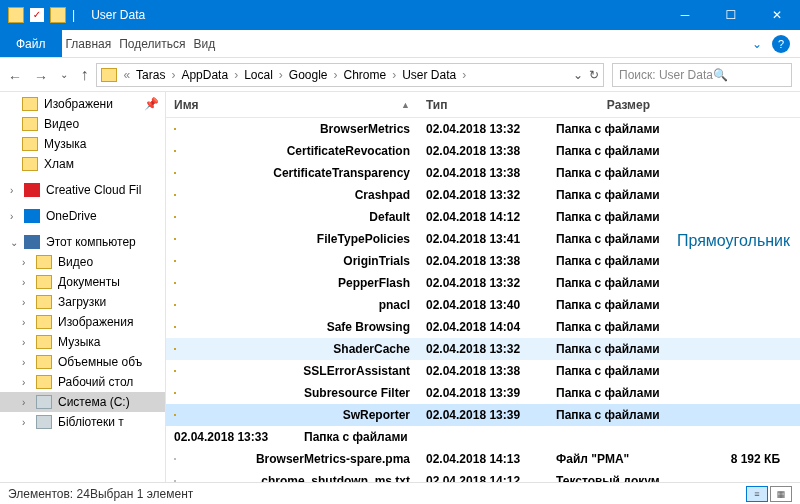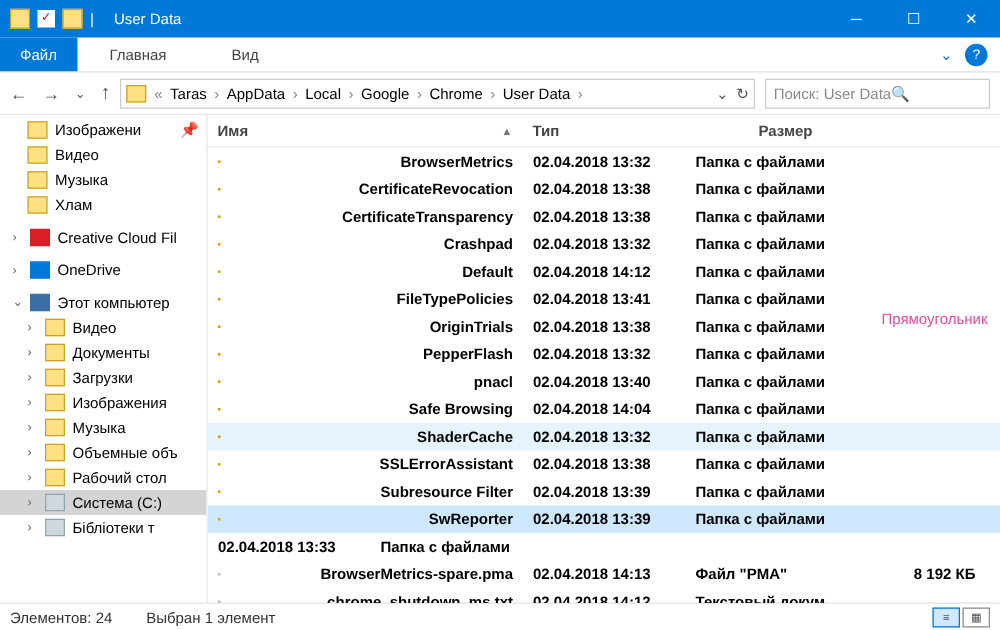--- a/index.html
+++ b/index.html
@@ -9,21 +9,21 @@
 .titlebar .qat { display: flex; align-items: center; gap: 6px; padding: 0 8px; }
 .titlebar .qat .folder-icon { width: 16px; height: 16px; background: #ffe082; border: 1px solid #c9a227; }
 .titlebar .qat .check { width: 14px; height: 14px; background: #fff; color: #d00; font-size: 10px; text-align: center; line-height: 14px; }
 .titlebar .qat .divider { color: #fff; }
 .titlebar .title { margin-left: 8px; font-size: 12px; }
 .titlebar .spacer { flex: 1; }
 .titlebar .winbtn { width: 46px; height: 30px; display: flex; align-items: center; justify-content: center; color: #fff; cursor: pointer; }
 
 .ribbon-tabs { height: 28px; border-bottom: 1px solid #e1e1e1; display: flex; align-items: stretch; }
 .ribbon-tabs .file { background: #0078d7; color: #fff; padding: 0 16px; display: flex; align-items: center; cursor: pointer; }
-.ribbon-tabs .tab { padding: 0 26px; display: flex; align-items: center; color: #444; cursor: pointer; }
+.ribbon-tabs .tab { padding: 0 4px; display: flex; align-items: center; color: #444; cursor: pointer; }
 .ribbon-tabs .expand { margin-left: auto; display: flex; align-items: center; gap: 10px; padding-right: 10px; color: #0078d7; }
 .ribbon-tabs .help { width: 18px; height: 18px; border-radius: 50%; background: #0078d7; color: #fff; text-align: center; line-height: 18px; font-size: 11px; }
 
 .addrbar { height: 34px; border-bottom: 1px solid #e5e5e5; display: flex; align-items: center; gap: 8px; padding: 0 8px; }
 .navbtns { display: flex; gap: 12px; align-items: center; color: #555; }
 .navbtns span { cursor: pointer; font-size: 14px; }
 .navbtns .up { font-size: 16px; }
 .breadcrumb { flex: 1; height: 24px; border: 1px solid #ccc; display: flex; align-items: center; padding: 0 4px; gap: 2px; overflow: hidden; }
 .breadcrumb .bc-icon { width: 16px; height: 14px; background: #ffe082; border: 1px solid #c9a227; margin-right: 4px; }
 .breadcrumb .crumb { padding: 0 4px; cursor: pointer; white-space: nowrap; }
@@ -54,21 +54,21 @@
 .headers .col-name .sort { color: #777; font-size: 9px; }
 
 .filelist { flex: 1; overflow-y: auto; overflow-x: hidden; }
 .row { display: flex; align-items: center; height: 22px; cursor: default; }
 .row.hl { background: #e5f3ff; }
 .row.sel { background: #cde8ff; }
 .row .cell { padding: 0 8px; white-space: nowrap; overflow: hidden; text-overflow: ellipsis; }
 .row .col-name { display: flex; align-items: center; gap: 6px; width: 252px; }
 .row .ic.file { background: #fff; border: 1px solid #bbb; }
 
-.statusbar { height: 22px; border-top: 1px solid #e1e1e1; display: flex; align-items: center; padding: 0 8px; font-size: 12px; color: #333; gap: 27px; }
+.statusbar { height: 22px; border-top: 1px solid #e1e1e1; display: flex; align-items: center; padding: 0 8px; font-size: 12px; color: #333; gap: 0; }
 .statusbar .views { margin-left: auto; display: flex; gap: 2px; }
 .statusbar .viewbtn { width: 22px; height: 16px; border: 1px solid #888; cursor: pointer; display: flex; align-items: center; justify-content: center; font-size: 9px; color: #555; }
 .statusbar .viewbtn.active { background: #cde8ff; border-color: #0078d7; }
 
 .filelist::-webkit-scrollbar { width: 16px; }
 .filelist::-webkit-scrollbar-thumb { background: #c2c2c2; }
 .filelist::-webkit-scrollbar-track { background: #f0f0f0; }
 </style>
 </head>
 <body>
@@ -83,20 +83,21 @@
   <div class="title">User Data</div>
   <div class="spacer"></div>
   <div class="winbtn">─</div>
   <div class="winbtn">☐</div>
   <div class="winbtn close">✕</div>
 </div>
 
 <div class="ribbon-tabs">
   <div class="file">Файл</div>
   <div class="tab">Главная</div>
+  <div class="tab">Поделиться</div>
   <div class="tab">Вид</div>
   <div class="expand">
     <span>⌄</span>
     <span class="help">?</span>
   </div>
 </div>
 
 <div class="addrbar">
   <div class="navbtns">
     <span>←</span>
@@ -376,13 +377,13 @@
 
 <div class="statusbar">
   <span><span>Элементов:</span> <span>24</span></span>
   <span>Выбран 1 элемент</span>
   <div class="views">
     <div class="viewbtn active">≡</div>
     <div class="viewbtn">▦</div>
   </div>
 </div>
 
-<div style="position:absolute; right:6px; top:246px; color:#ec4899; background:rgba(255,255,255,0.0); padding:2px 4px; font-size:12px;">Прямоугольник</div>
+<div style="position:absolute; right:6px; top:230px; color:#0369a1; background:rgba(255,255,255,0.0); padding:2px 4px; font-size:16px;">Прямоугольник</div>
 
 </body></html>

